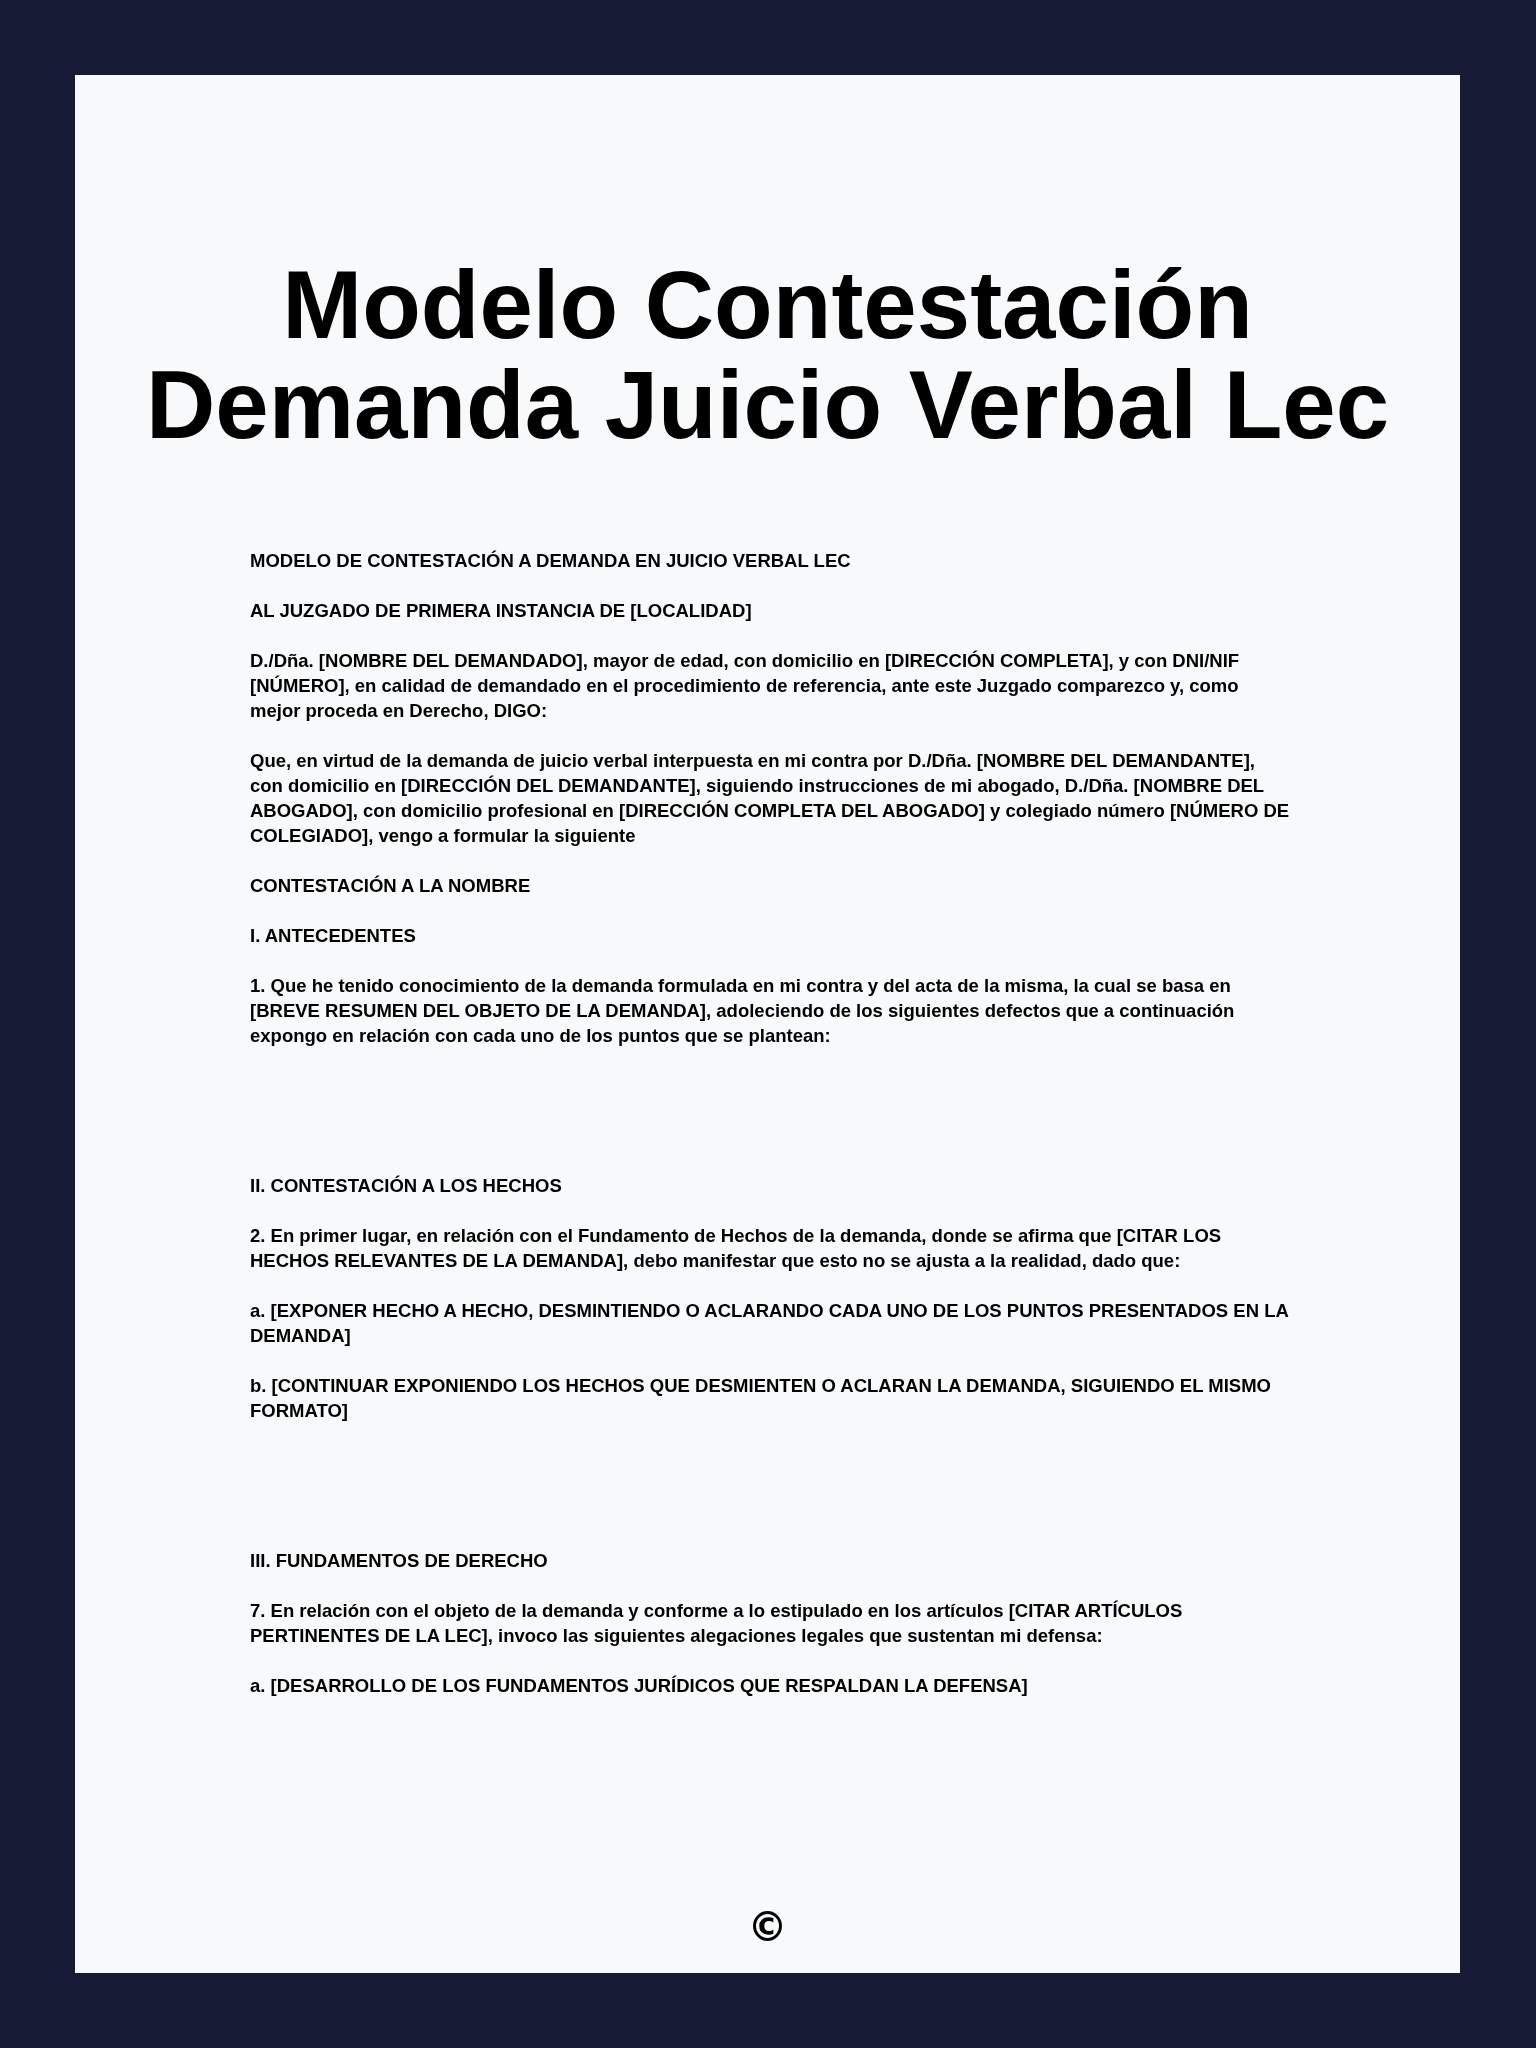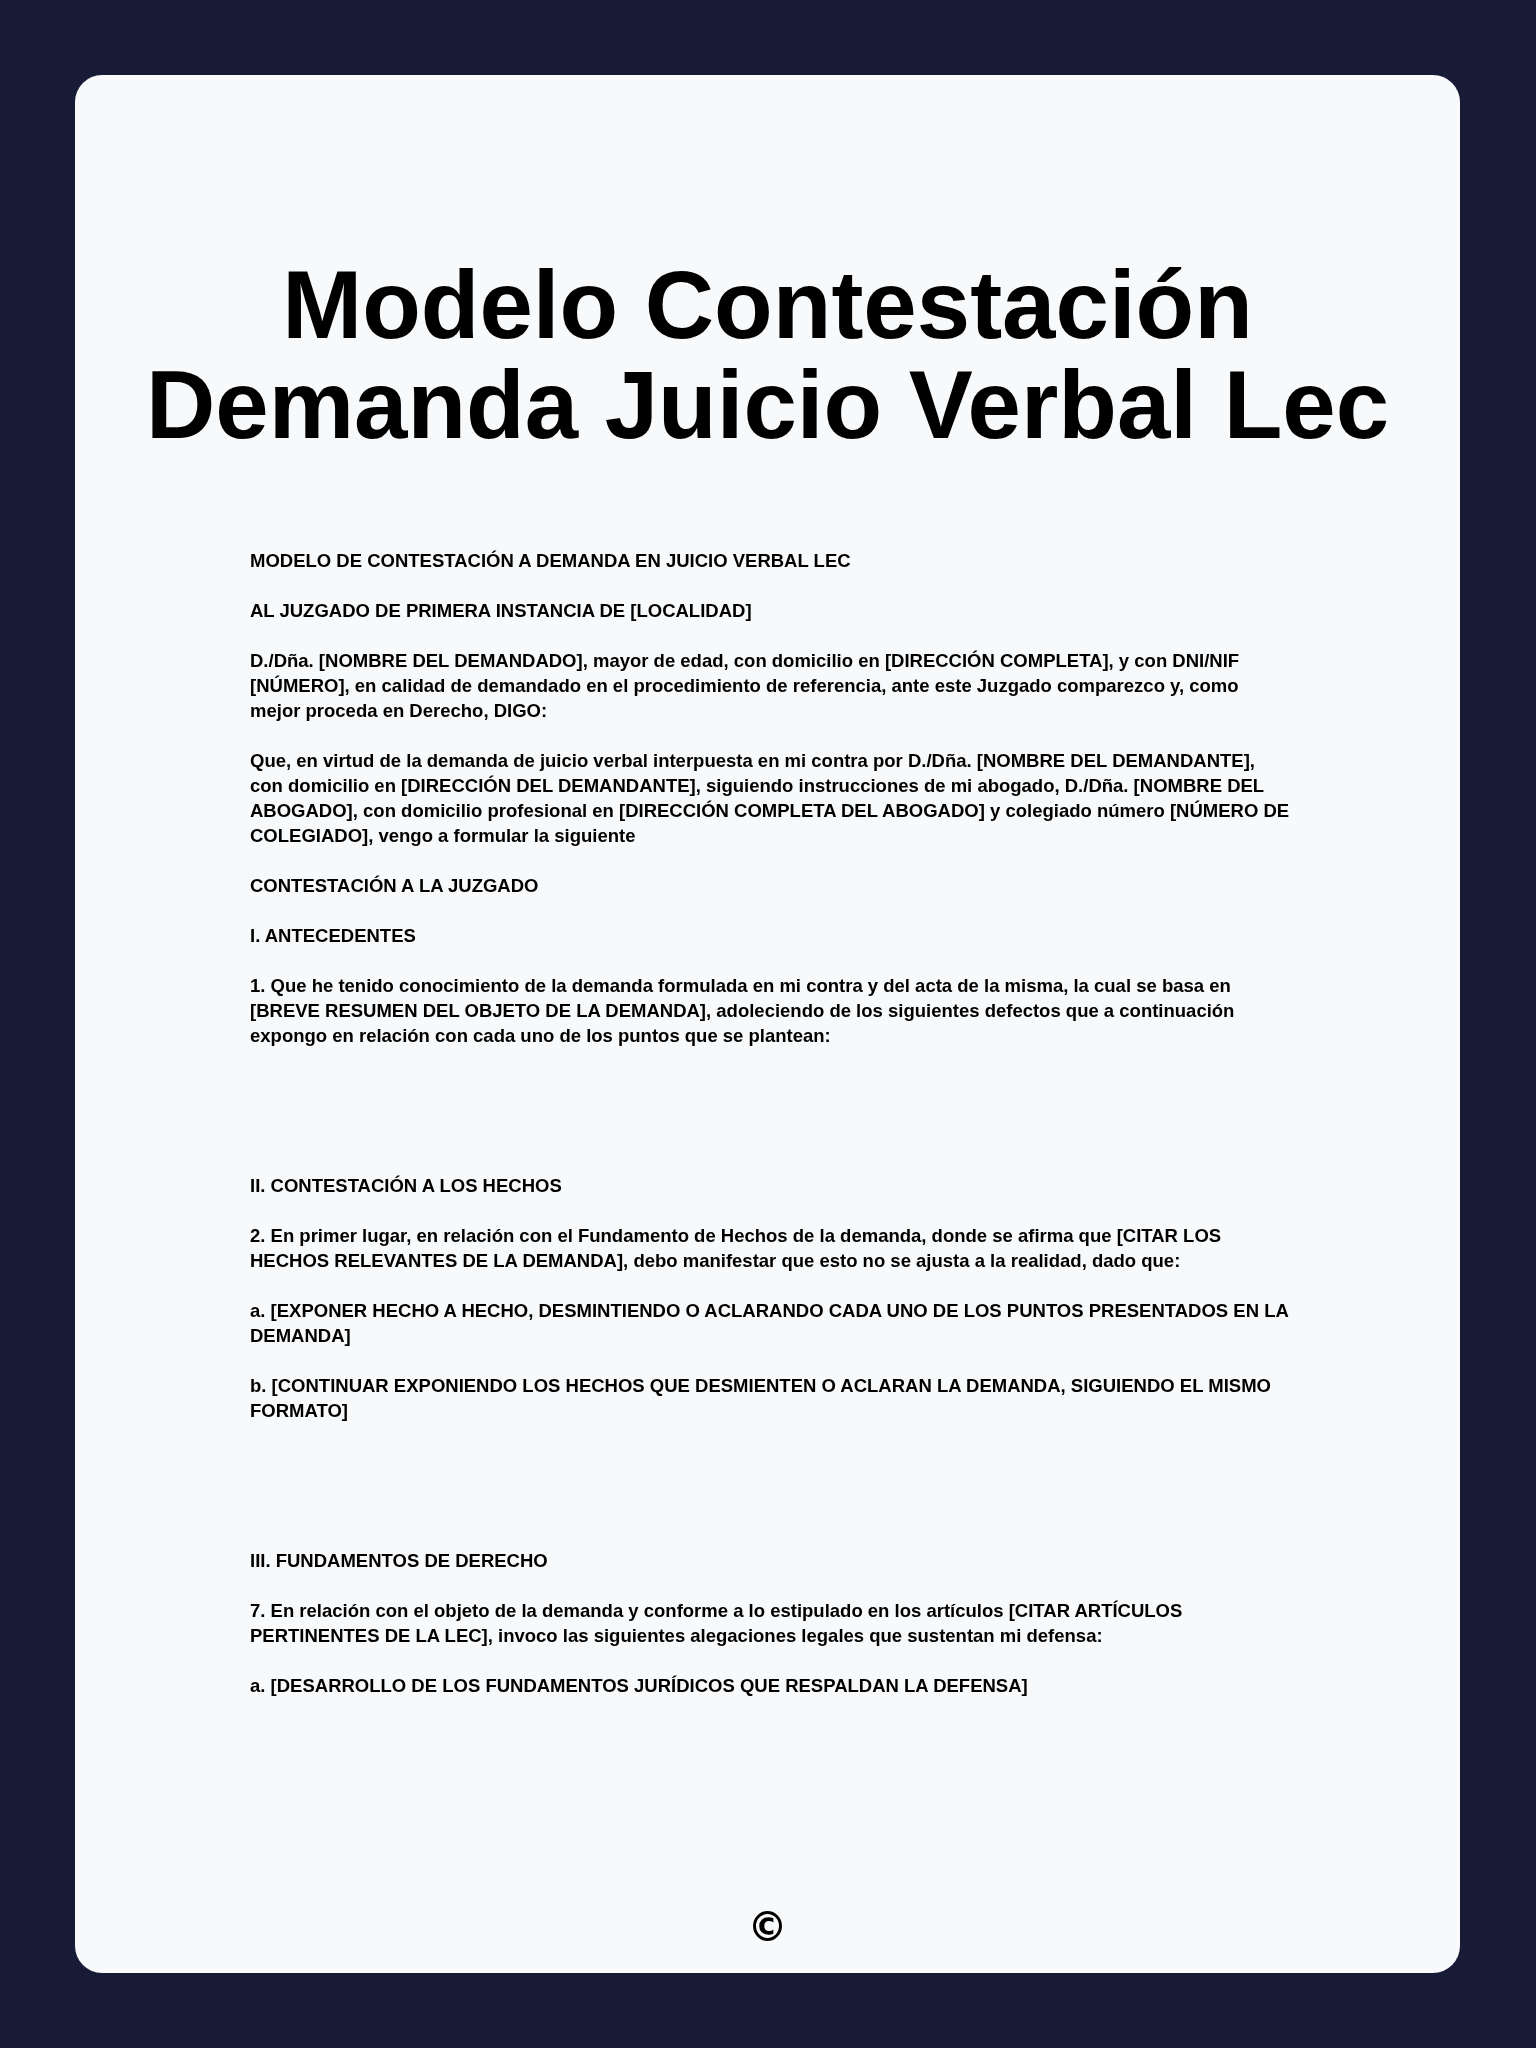--- a/index.html
+++ b/index.html
@@ -14,21 +14,20 @@
     overflow: hidden;
     font-family: "Liberation Sans", sans-serif;
   }
   .page {
     position: absolute;
     left: 75px;
     top: 75px;
     width: 1385px;
     height: 1898px;
     background: #f7f9fb;
-    border-radius: 27px;
   }
   .title {
     position: absolute;
     left: 0;
     top: 180px;
     width: 1385px;
     margin: 0;
     text-align: center;
     font-family: "Liberation Sans", sans-serif;
     font-weight: bold;
@@ -75,21 +74,21 @@
   <h1 class="title">
     <span>Modelo Contestación</span>
     <span>Demanda Juicio Verbal Lec</span>
   </h1>
 
   <div class="body">
     <p>MODELO DE CONTESTACIÓN A DEMANDA EN JUICIO VERBAL LEC</p>
     <p>AL JUZGADO DE PRIMERA INSTANCIA DE [LOCALIDAD]</p>
     <p>D./Dña. [NOMBRE DEL DEMANDADO], mayor de edad, con domicilio en [DIRECCIÓN COMPLETA], y con DNI/NIF [NÚMERO], en calidad de demandado en el procedimiento de referencia, ante este Juzgado comparezco y, como mejor proceda en Derecho, DIGO:</p>
     <p>Que, en virtud de la demanda de juicio verbal interpuesta en mi contra por D./Dña. [NOMBRE DEL DEMANDANTE], con domicilio en [DIRECCIÓN DEL DEMANDANTE], siguiendo instrucciones de mi abogado, D./Dña. [NOMBRE DEL ABOGADO], con domicilio profesional en [DIRECCIÓN COMPLETA DEL ABOGADO] y colegiado número [NÚMERO DE COLEGIADO], vengo a formular la siguiente</p>
-    <p>CONTESTACIÓN A LA JUZGADO</p>
+    <p>CONTESTACIÓN A LA NOMBRE</p>
 
     <p>I. ANTECEDENTES</p>
     <p>1. Que he tenido conocimiento de la demanda formulada en mi contra y del acta de la misma, la cual se basa en [BREVE RESUMEN DEL OBJETO DE LA DEMANDA], adoleciendo de los siguientes defectos que a continuación expongo en relación con cada uno de los puntos que se plantean:</p>
 
     <div class="gap"></div>
 
     <p>II. CONTESTACIÓN A LOS HECHOS</p>
     <p>2. En primer lugar, en relación con el Fundamento de Hechos de la demanda, donde se afirma que [CITAR LOS HECHOS RELEVANTES DE LA DEMANDA], debo manifestar que esto no se ajusta a la realidad, dado que:</p>
     <p>a. [EXPONER HECHO A HECHO, DESMINTIENDO O ACLARANDO CADA UNO DE LOS PUNTOS PRESENTADOS EN LA DEMANDA]</p>
     <p>b. [CONTINUAR EXPONIENDO LOS HECHOS QUE DESMIENTEN O ACLARAN LA DEMANDA, SIGUIENDO EL MISMO FORMATO]</p>

